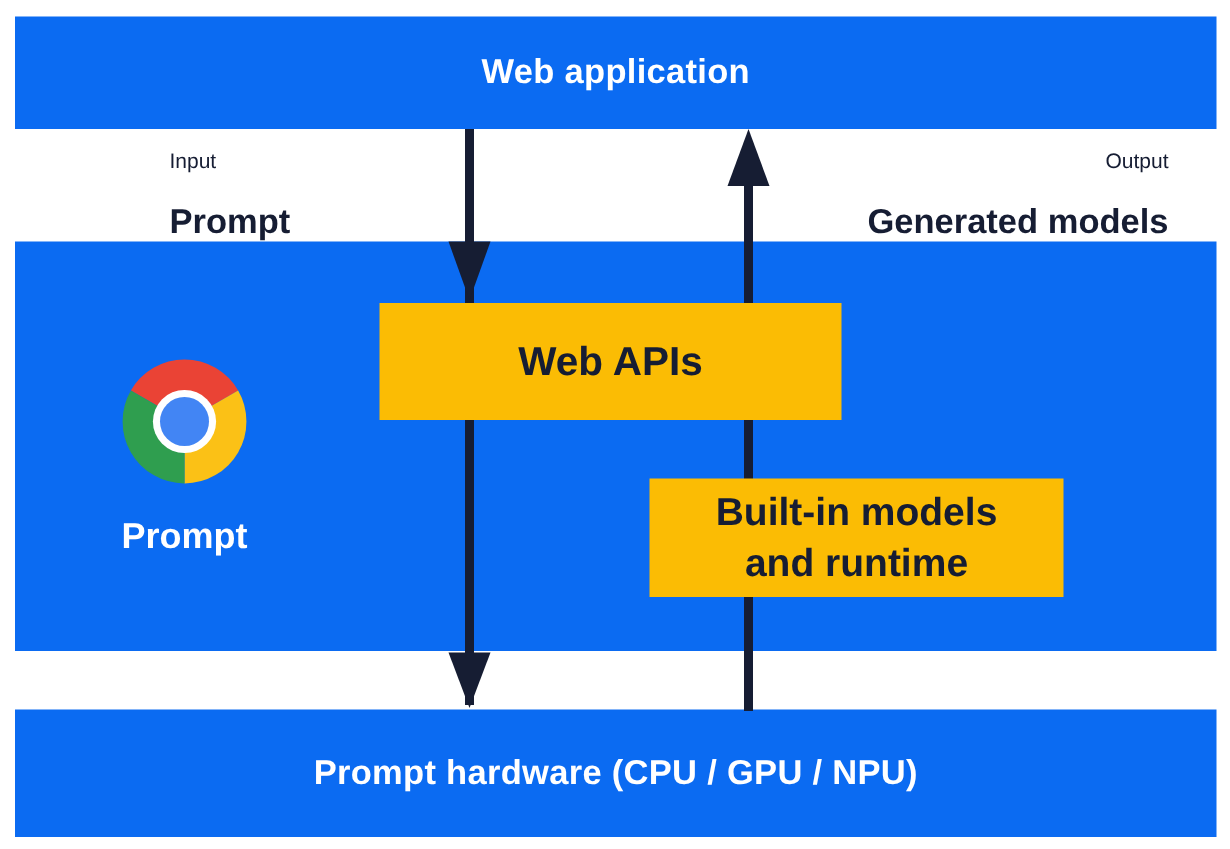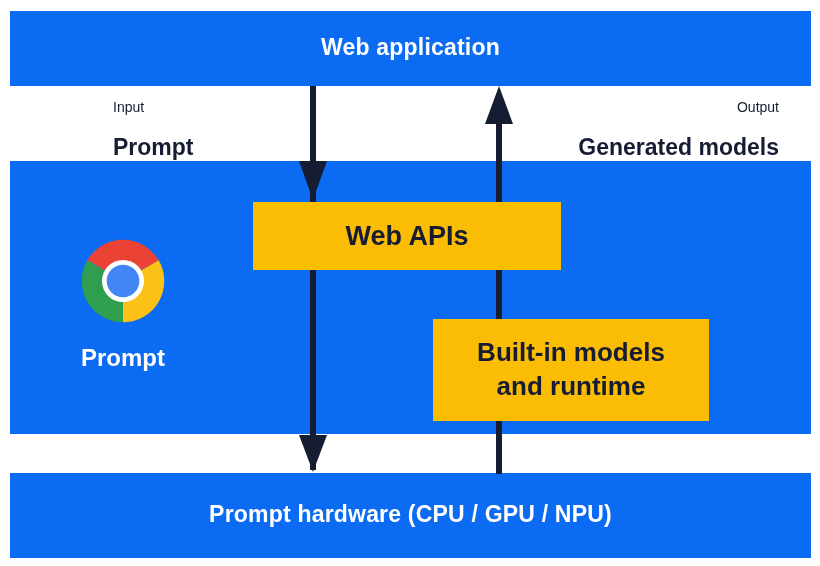--- a/index.html
+++ b/index.html
@@ -81,26 +81,26 @@
     display: flex;
     flex-direction: column;
     align-items: center;
     justify-content: center;
     font-weight: bold;
     z-index: 3;
     text-align: center;
   }
   .box-web-apis {
     left: 253px; top: 202px;
-    width: 308px; height: 68px;
+    width: 308px; height: 78px;
     font-size: 27px;
   }
   .box-builtin {
     left: 433px; top: 319px;
-    width: 276px; height: 102px;
+    width: 276px; height: 79px;
     font-size: 26px;
     line-height: 1.3;
   }
 
   
   .chrome-logo {
     position: absolute;
     left: 80px; top: 238px;
     width: 86px; height: 86px;
     z-index: 3;

